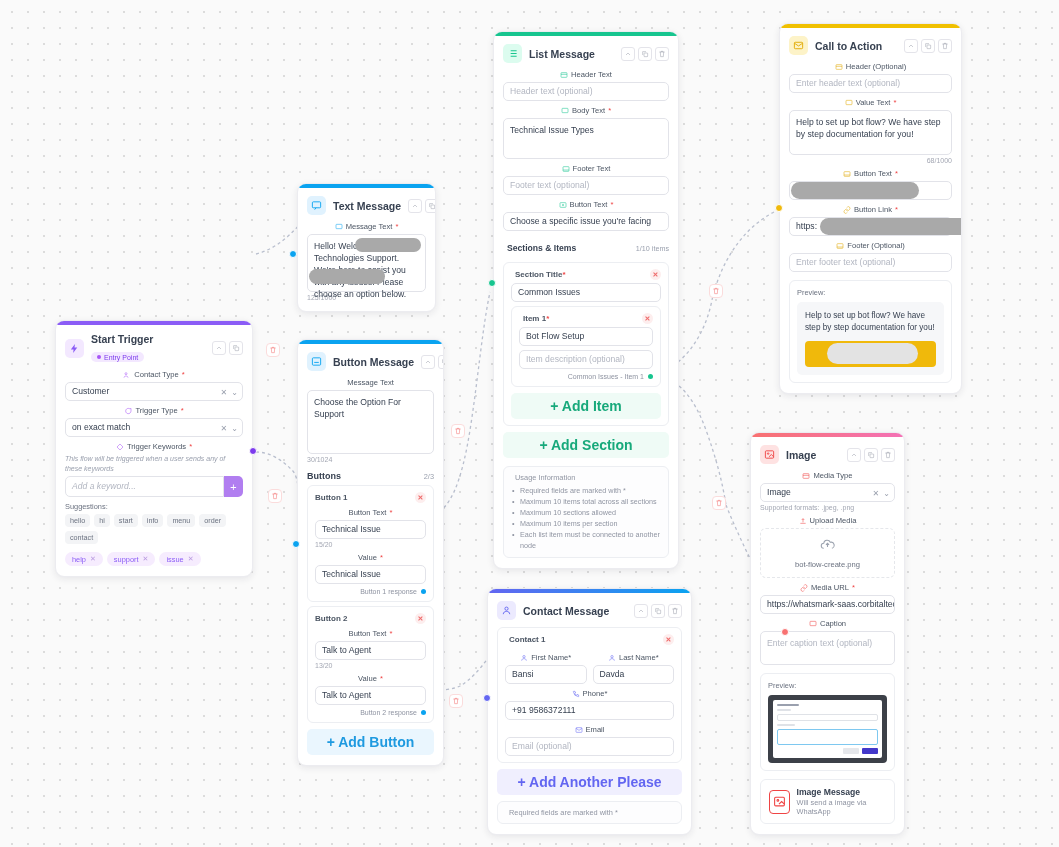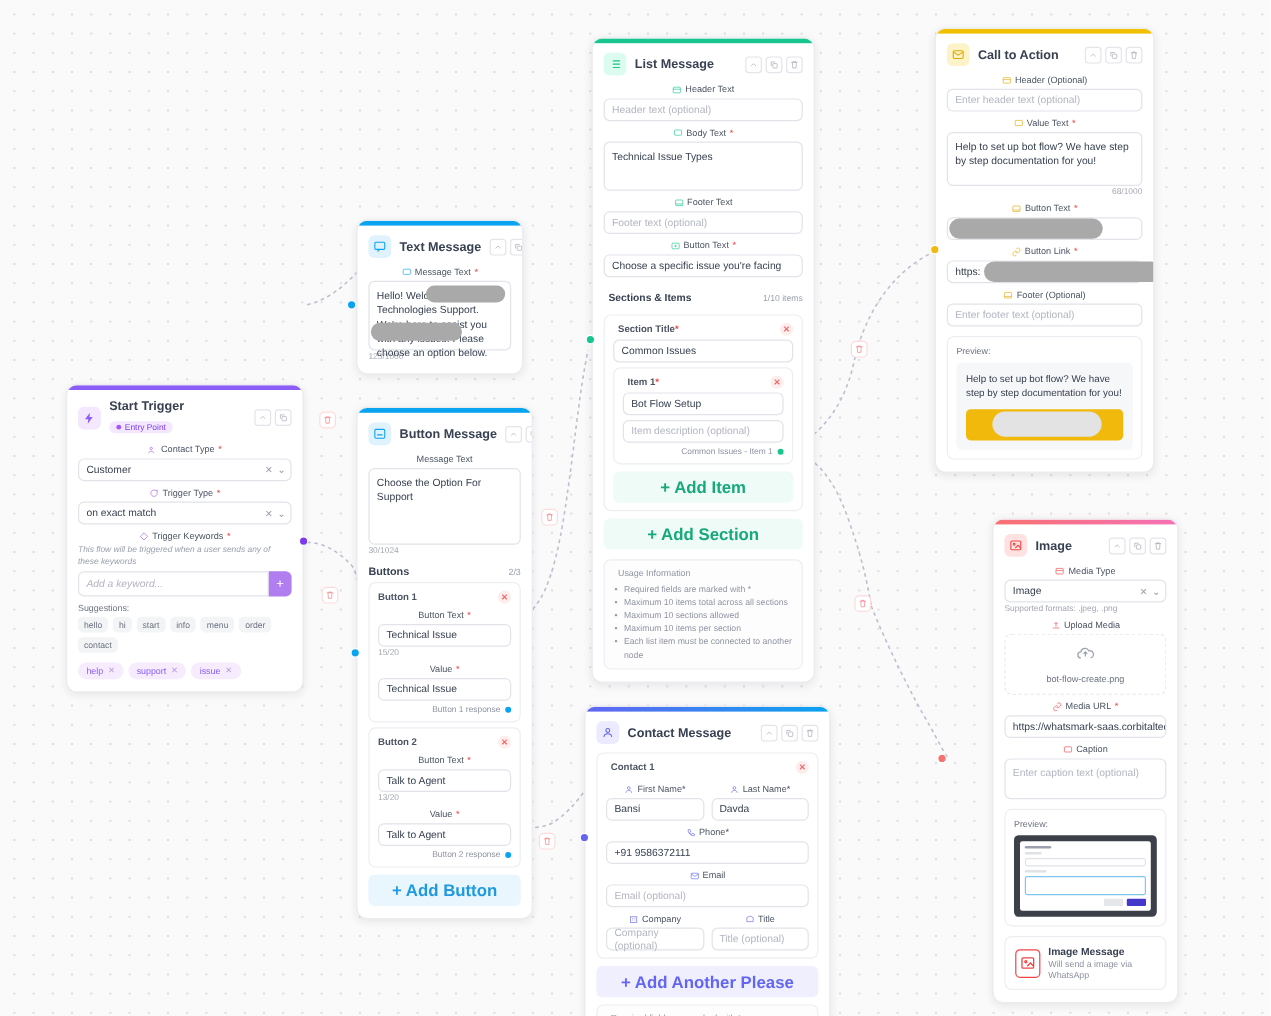--- a/index.html
+++ b/index.html
@@ -715,59 +715,38 @@
 
         <div class="flabel">
           <span class="li"><svg viewBox="0 0 24 24" stroke="#6366f1">
                 <rect x="3" y="5" width="18" height="14" rx="2"></rect>
                 <path d="M3 7l9 6 9-6"></path>
               </svg></span>
           <span>Email</span>
         </div>
         <div class="fin ph">Email (optional)</div>
 
-        <div class="two">
-          <div>
-            <div class="flabel">
-              <span class="li"><svg viewBox="0 0 24 24" stroke="#6366f1">
-                    <rect x="4" y="6" width="16" height="14"></rect>
-                    <path d="M8 10h2M14 10h2M8 14h2M14 14h2"></path>
-                  </svg></span>
-              <span>Company</span>
-            </div>
-            <div class="fin ph">Company (optional)</div>
-          </div>
-          <div>
-            <div class="flabel">
-              <span class="li"><svg viewBox="0 0 24 24" stroke="#6366f1">
-                    <path d="M4 8l8-4 8 4v10H4z"></path>
-                  </svg></span>
-              <span>Title</span>
-            </div>
-            <div class="fin ph">Title (optional)</div>
-          </div>
-        </div>
       </div>
 
       <div class="addbtn" style="background:#f0effe; color:#6366f1;">+ Add Another Please</div>
 
       <div class="infobox" style="margin-top:6px;">
         <div class="ih" style="margin-bottom:0;">
           <span class="li"><svg viewBox="0 0 24 24" fill="none" stroke="#9095a2" stroke-width="2">
                 <circle cx="12" cy="12" r="9"></circle>
                 <path d="M12 11v5M12 8h.01"></path>
               </svg></span>
           <span>Required fields are marked with *</span>
         </div>
       </div>
     </div>
   </div>
   <div class="port" style="left:483px; top:694px; background:#6366f1;"></div>
 
-  <div class="node" style="left:827px; top:432px; width:155px;">
+  <div class="node" style="left:750px; top:432px; width:155px;">
     <div class="topbar" style="background:linear-gradient(90deg,#f87171,#f472b6)"></div>
     <div class="inner">
       <div class="nhead">
         <div class="nicon" style="background:#fee2e2">
           <svg viewBox="0 0 24 24" fill="none" stroke="#ef4444" stroke-width="2">
               <rect x="3" y="4" width="18" height="16" rx="2"></rect>
               <circle cx="9" cy="10" r="1.6"></circle>
               <path d="M21 17l-5-5-5 5"></path>
             </svg>
         </div>

